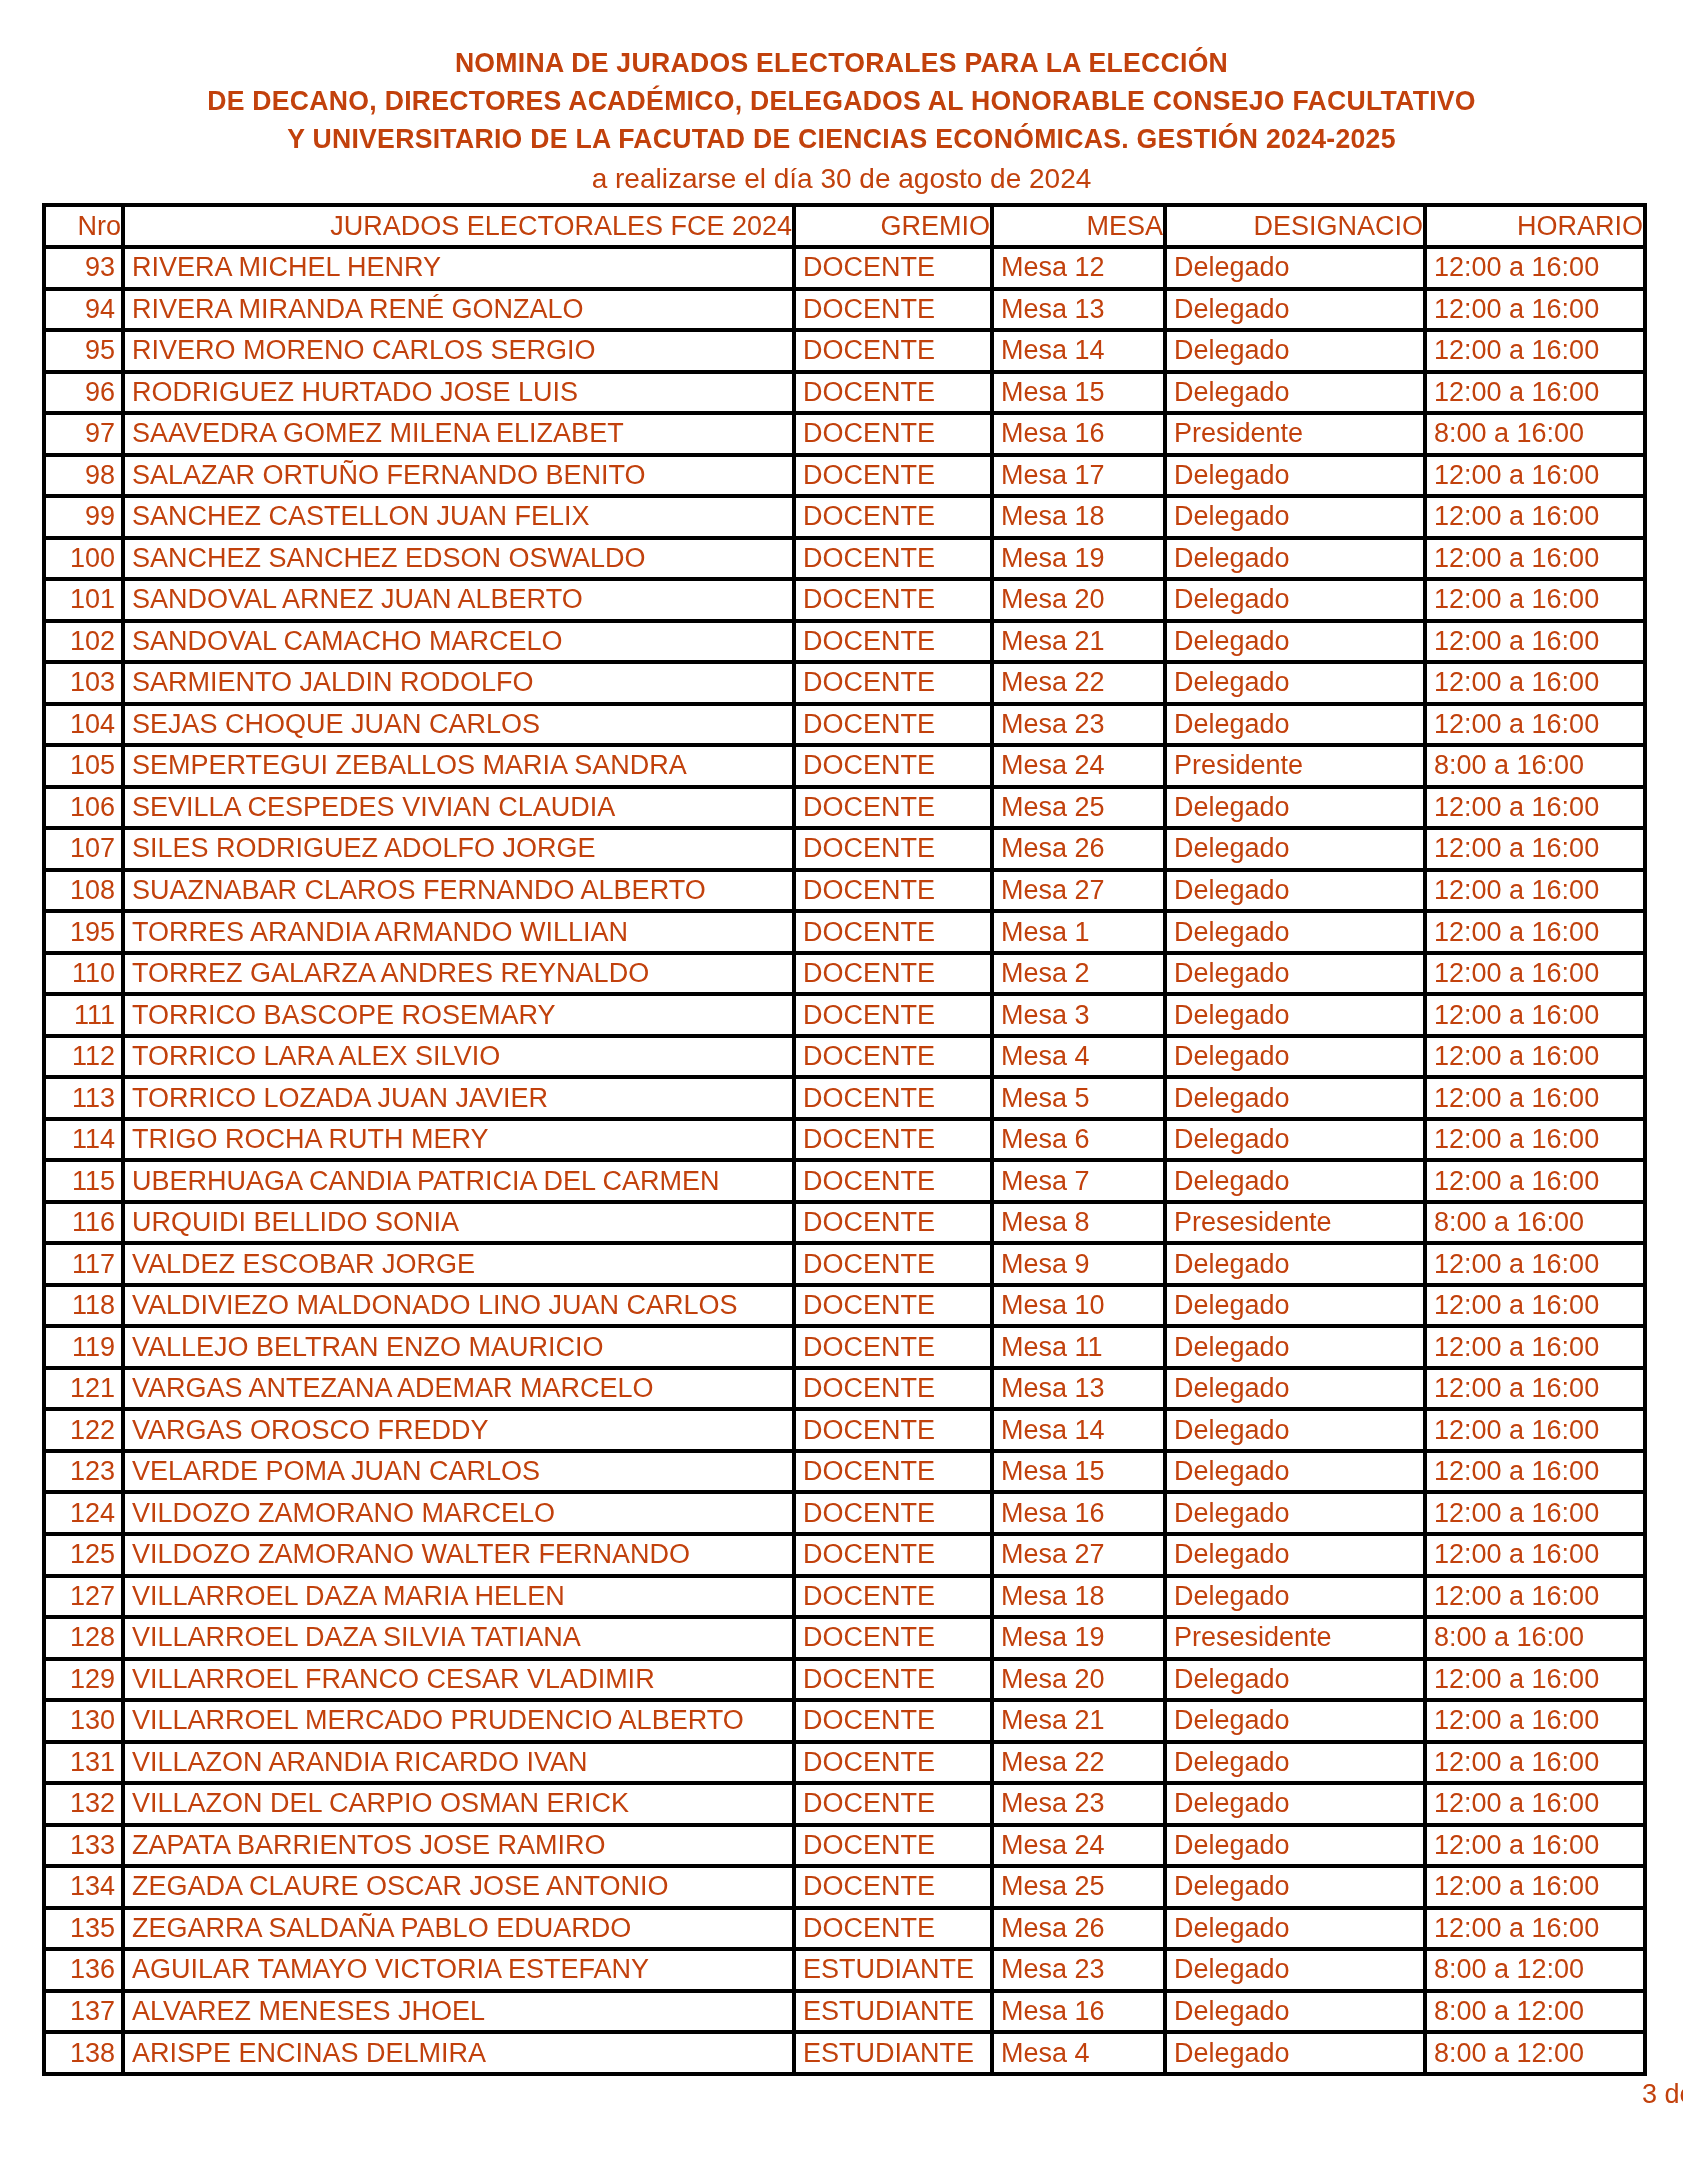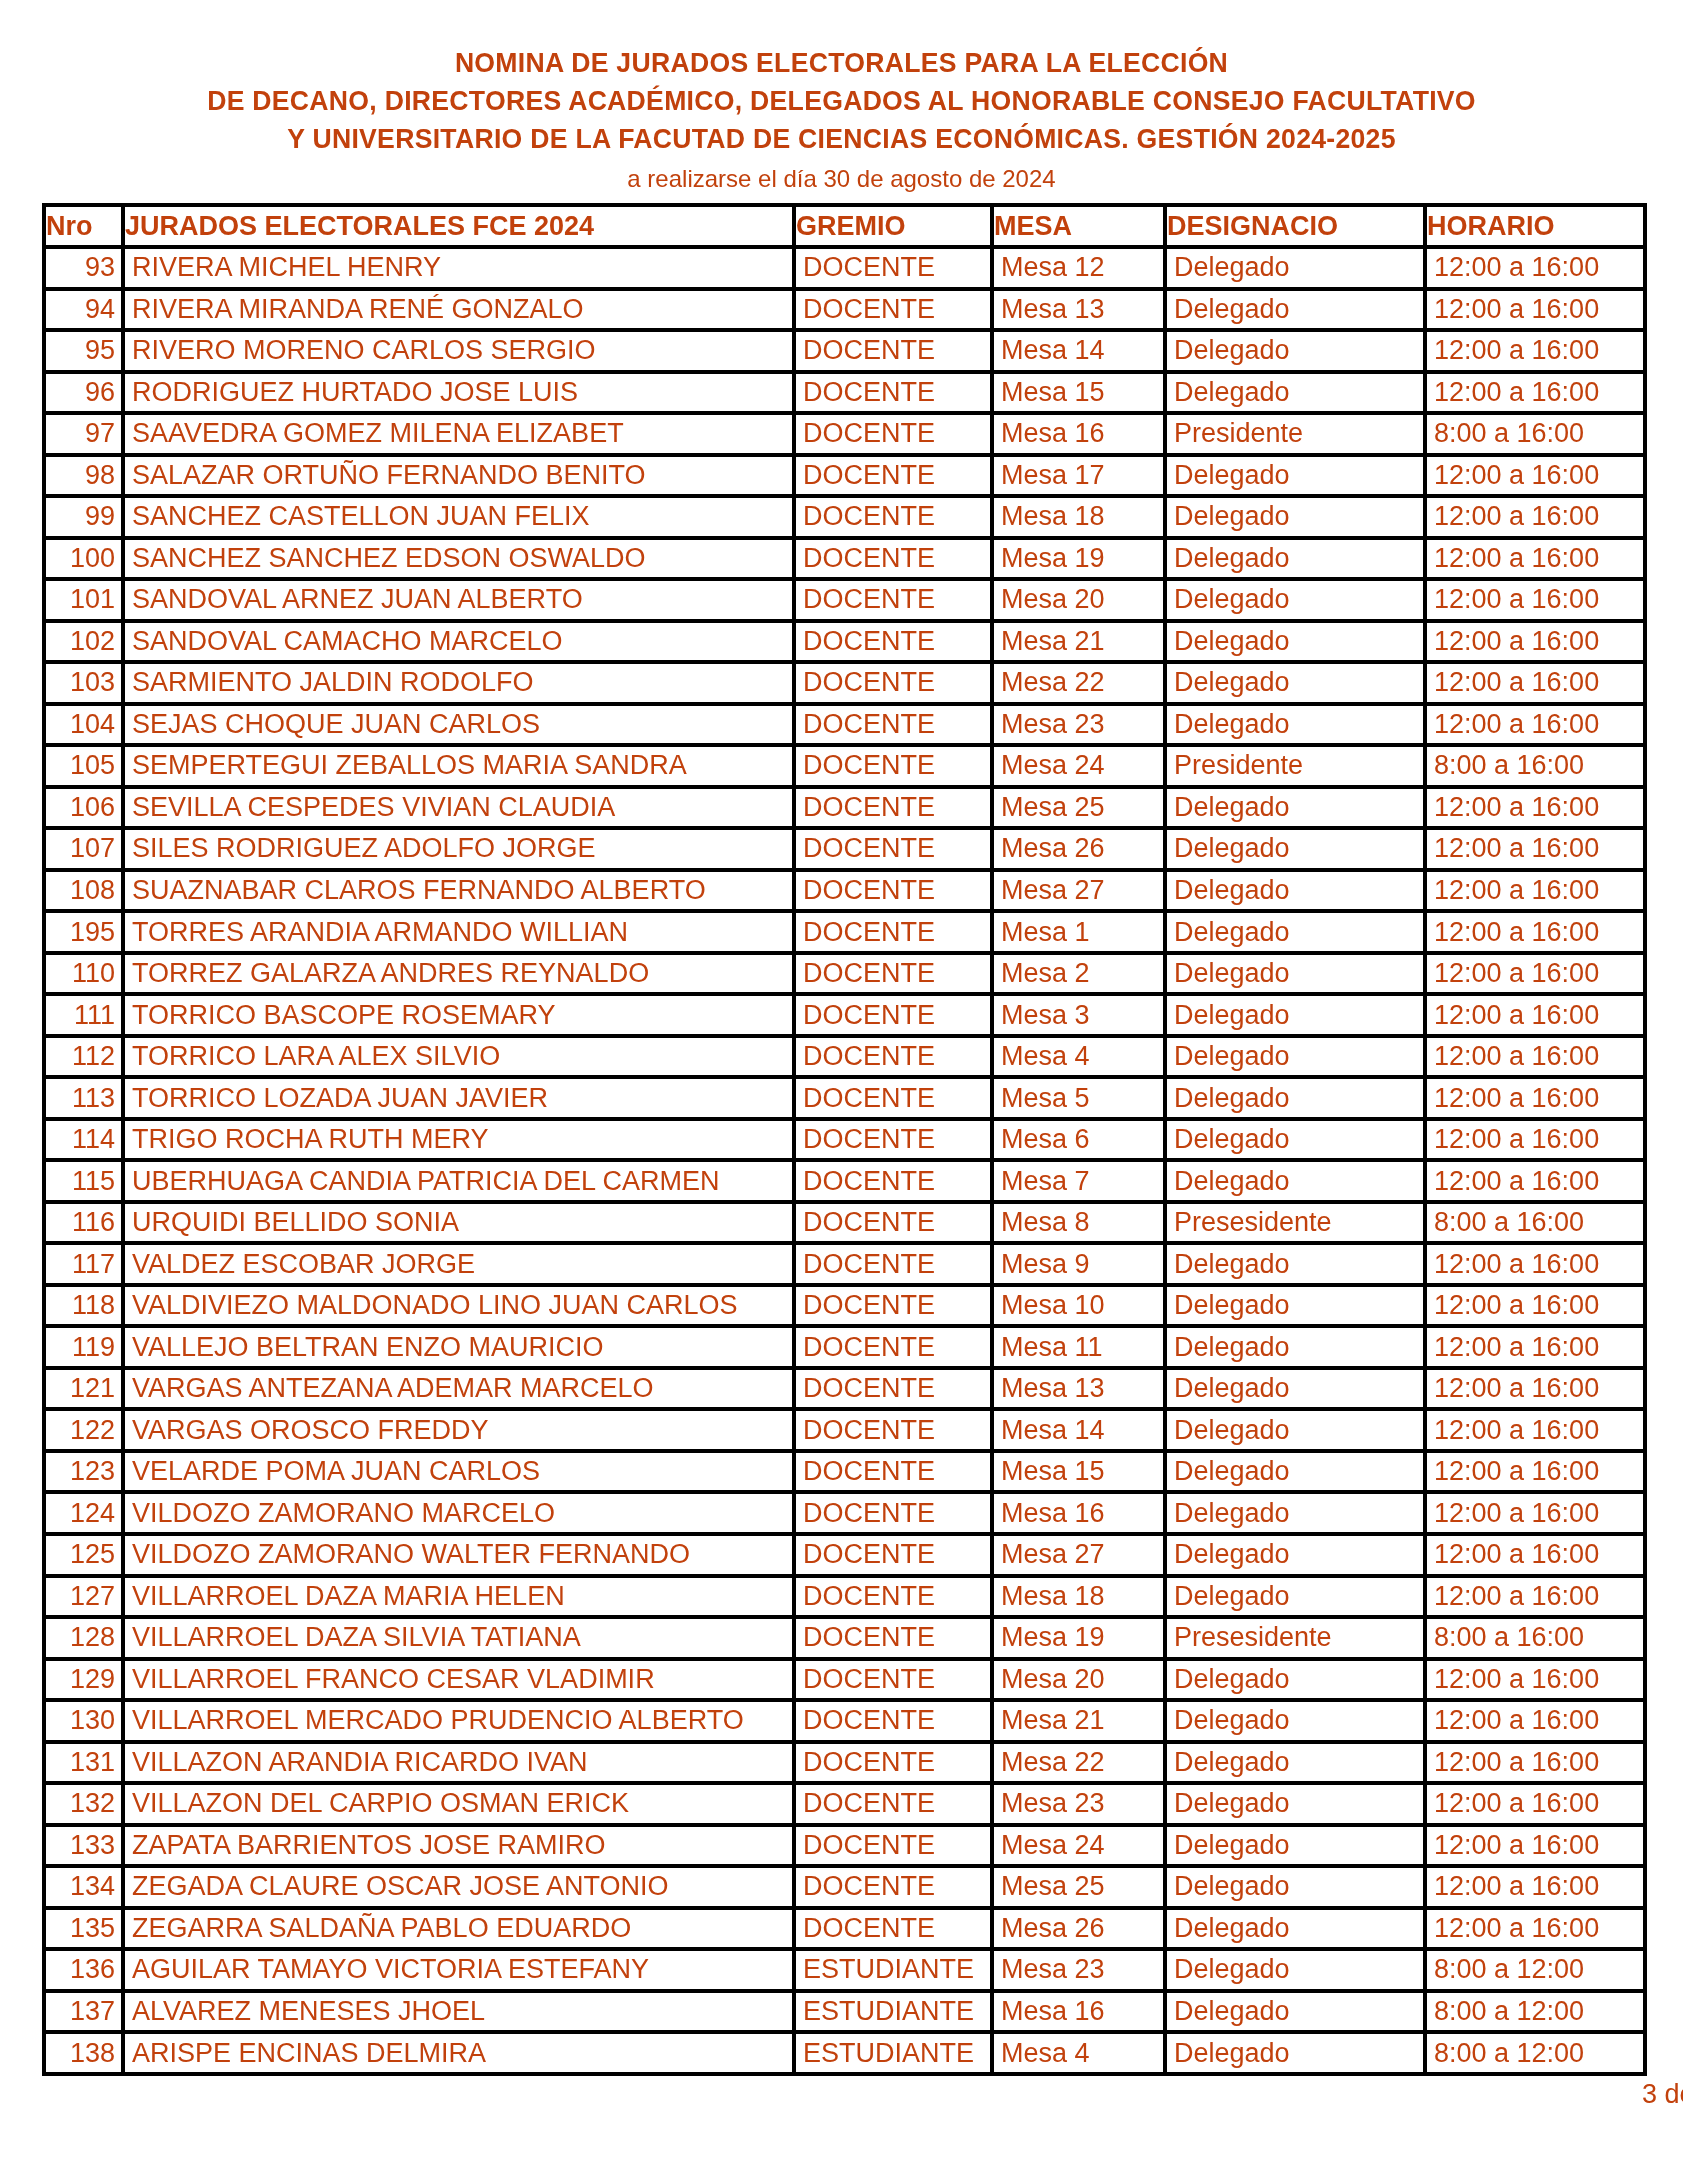--- a/index.html
+++ b/index.html
@@ -16,42 +16,42 @@
     text-align:center;
   }
   .title-line {
     font-weight:bold;
     font-size:28px;
     line-height:38px;
     letter-spacing:0.3px;
     transform:scaleX(0.95);
   }
   .subtitle {
-    font-size:24px;
+    font-size:28px;
     font-weight:normal;
     line-height:30px;
     margin-top:6px;
   }
   table.jurados {
     position:absolute;
     top:203px; left:42px;
     width:1602px; height:1873px;
     border-collapse:collapse;
     table-layout:fixed;
   }
   .jurados th, .jurados td {
     border:4px solid #000;
     font-size:27px;
     overflow:hidden;
     white-space:nowrap;
     vertical-align:middle;
     padding:0;
   }
   .jurados thead tr { height:42px; }
-  .jurados th { font-weight:bold; text-align:left; }
+  .jurados th { font-weight:normal; text-align:right; }
   td.col-nro   { text-align:right; padding-right:6px; }
   td.col-name  { text-align:left;  padding-left:7px; }
   td.col-gremio{ text-align:left;  padding-left:7px; }
   td.col-mesa  { text-align:left;  padding-left:7px; }
   td.col-designacion { text-align:left; padding-left:7px; }
   td.col-horario     { text-align:left; padding-left:7px;margin-top:48px; }
   .page-footer {
     position:absolute;
     top:2079px; left:0; width:100%;
     text-align:right;

